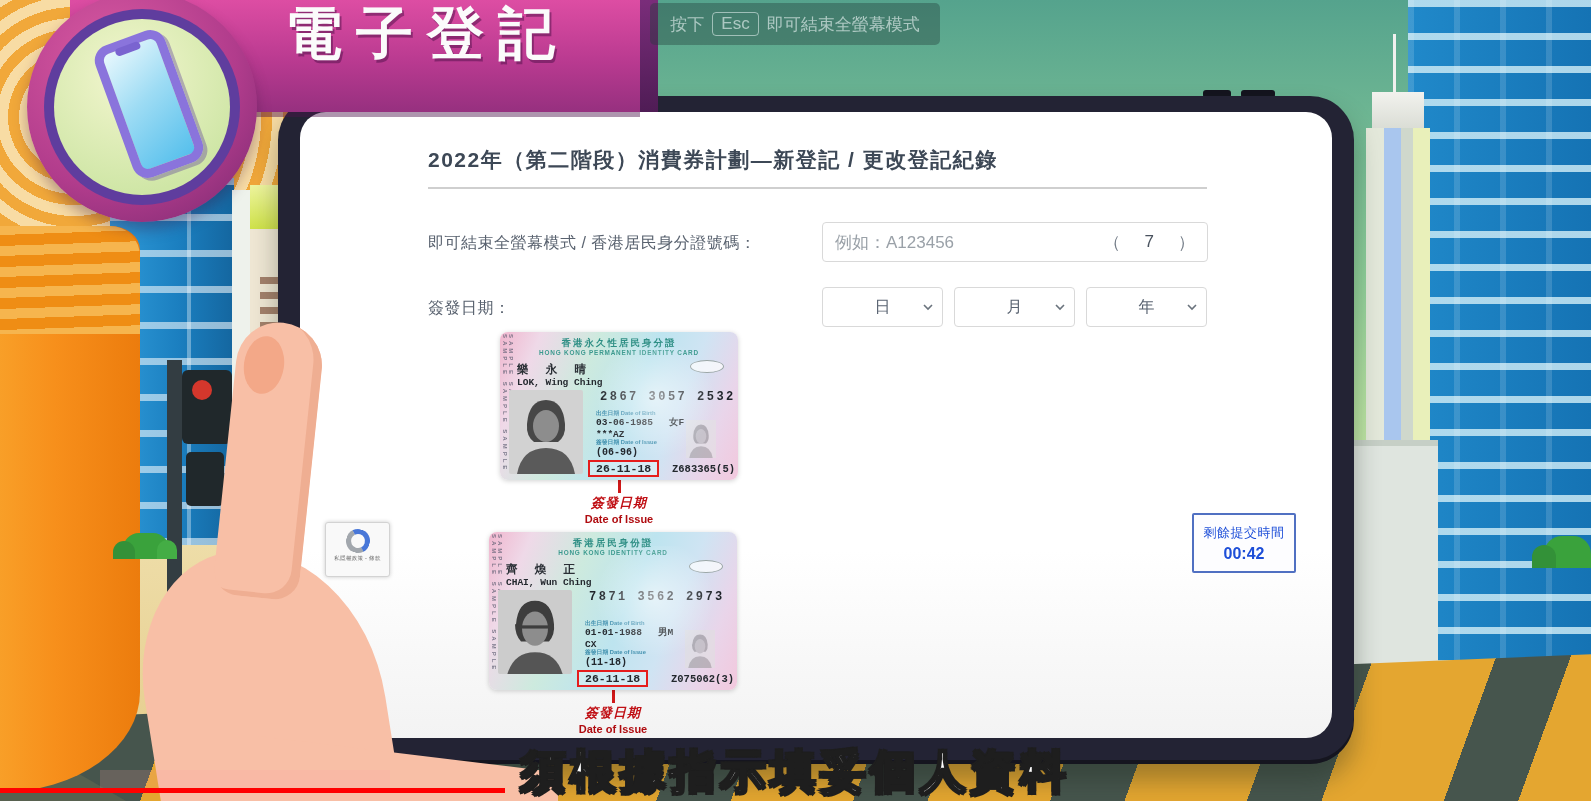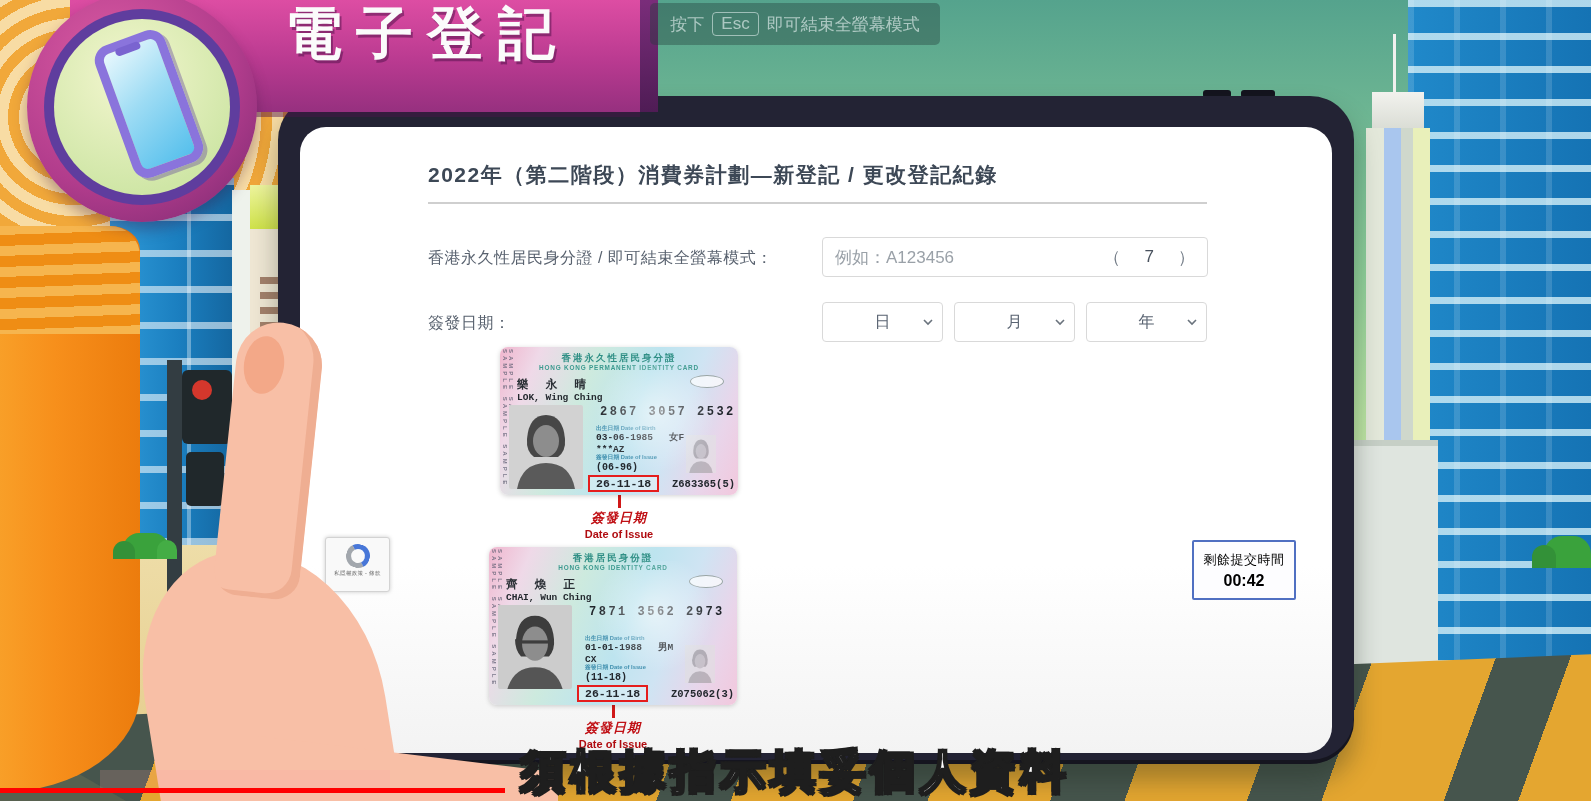--- a/index.html
+++ b/index.html
@@ -52,21 +52,21 @@
   .antenna-tower{left:1366px;top:128px;width:64px;height:332px;
     background:linear-gradient(90deg,#e3e8da 0 28%,#a9c6ee 28% 55%,#cfd8cc 55% 74%,#e9f0ba 74% 100%);}
   .bldg-grey-right{left:1354px;top:440px;width:84px;height:290px;background:#dfe5df;
     border-top:6px solid #c6cfc6;}
 
   
   .tablet{left:278px;top:96px;width:1076px;height:668px;background:#232334;border-radius:44px;
     box-shadow:0 16px 26px rgba(30,40,30,.35), inset 0 -4px 0 rgba(0,0,0,.4);}
   .tab-btn1{left:1203px;top:90px;width:28px;height:8px;background:#14141e;border-radius:3px;}
   .tab-btn2{left:1241px;top:90px;width:34px;height:8px;background:#14141e;border-radius:3px;}
-  .screen{position:absolute;left:22px;top:31px;width:1032px;height:626px;border-radius:26px;
+  .screen{position:absolute;left:22px;top:16px;width:1032px;height:626px;border-radius:26px;
     background:linear-gradient(180deg,#ffffff 0%,#ffffff 70%,#f3f3f3 100%);overflow:hidden;}
 
   
   .form-title{left:128px;top:34px;font-size:21px;font-weight:700;color:#3d4856;letter-spacing:1.5px;}
   .divider{left:128px;top:75px;width:779px;height:2px;background:#cfcfcf;}
   .fld-label{font-size:16px;color:#59626f;letter-spacing:.5px;}
   .id-label{left:128px;top:121px;}
   .id-box{left:522px;top:110px;width:386px;height:40px;border:1px solid #d9d9d9;border-radius:4px;
     background:#fff;display:flex;align-items:center;padding:12px 12px;box-sizing:border-box;}
   .placeholder{color:#9aa1a8;font-size:17px;}
@@ -82,21 +82,21 @@
   
   .recaptcha{left:25px;top:410px;width:63px;height:53px;background:#f9f9f9;border:1px solid #d3d3d3;
     border-radius:3px;box-shadow:0 0 4px rgba(0,0,0,.2);text-align:center;}
   .rc-logo{margin:6px auto 2px;width:24px;height:24px;border-radius:50%;
     border:5px solid #a2a7ad;border-top-color:#4877d8;border-right-color:#4877d8;
     transform:rotate(18deg);box-sizing:border-box;}
   .rc-caption{font-size:5.5px;color:#6b6b6b;letter-spacing:.3px;}
 
   
   .timer{left:892px;top:401px;width:104px;height:60px;border:2px solid #5070c2;border-radius:2px;
-    background:#fdfdff;text-align:center;color:#000000;box-sizing:border-box;margin-top:12px;}
+    background:#fdfdff;text-align:center;color:#1d4ed8;box-sizing:border-box;}
   .timer-label{font-size:13px;margin-top:9px;letter-spacing:.5px;}
   .timer-value{font-size:16px;font-weight:700;margin-top:3px;}
 
   
   .card-wrap{text-align:center;}
   .card1-wrap{left:200px;top:220px;width:238px;}
   .card2-wrap{left:189px;top:420px;width:248px;}
   .idcard{position:relative;width:100%;border-radius:8px;overflow:hidden;
     box-shadow:0 1px 5px rgba(0,0,0,.18);text-align:left;
     background:linear-gradient(112deg,#f0b6ce 0%,#efd9e8 14%,#cdeade 34%,#bde4ef 54%,#cfe4f3 70%,#e9d5ea 86%,#f2c8dd 100%);}
@@ -208,21 +208,21 @@
   <div class="abs bush-r"></div>
 
   <div class="abs tab-btn1"></div>
   <div class="abs tab-btn2"></div>
   <div class="abs tablet">
     <div class="screen">
 
       <div class="abs form-title">2022年（第二階段）消費券計劃—新登記 / 更改登記紀錄</div>
       <div class="abs divider"></div>
 
-      <div class="abs fld-label id-label">香港永久性居民身分證 / 即可結束全螢幕模式：</div>
+      <div class="abs fld-label id-label">即可結束全螢幕模式 / 香港居民身分證號碼：</div>
       <div class="abs id-box">
         <span class="placeholder">例如：A123456</span>
         <span class="spacer"></span>
         <span class="paren">（</span>
         <span class="chkdigit">7</span>
         <span class="paren">）</span>
       </div>
 
       <div class="abs fld-label date-label">簽發日期：</div>
       <div class="abs sel sel1">

